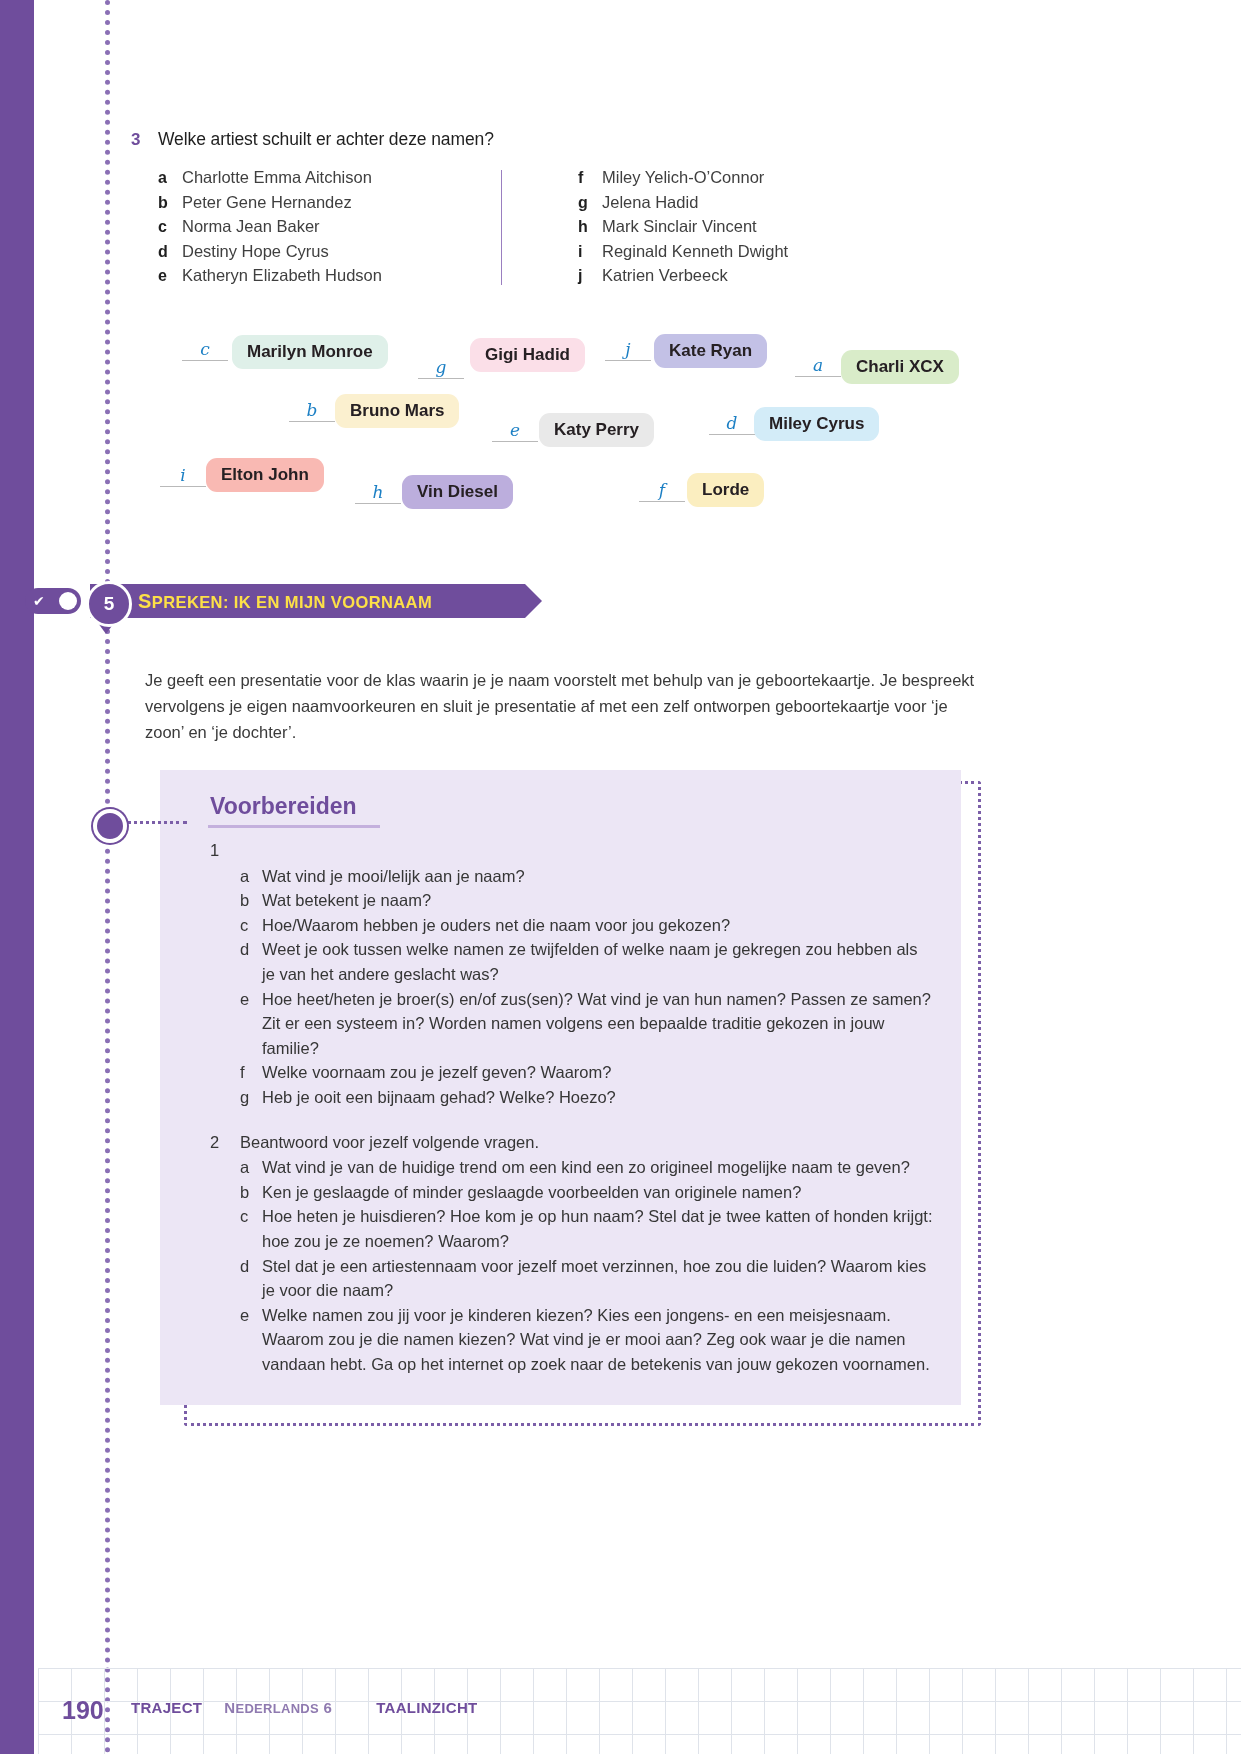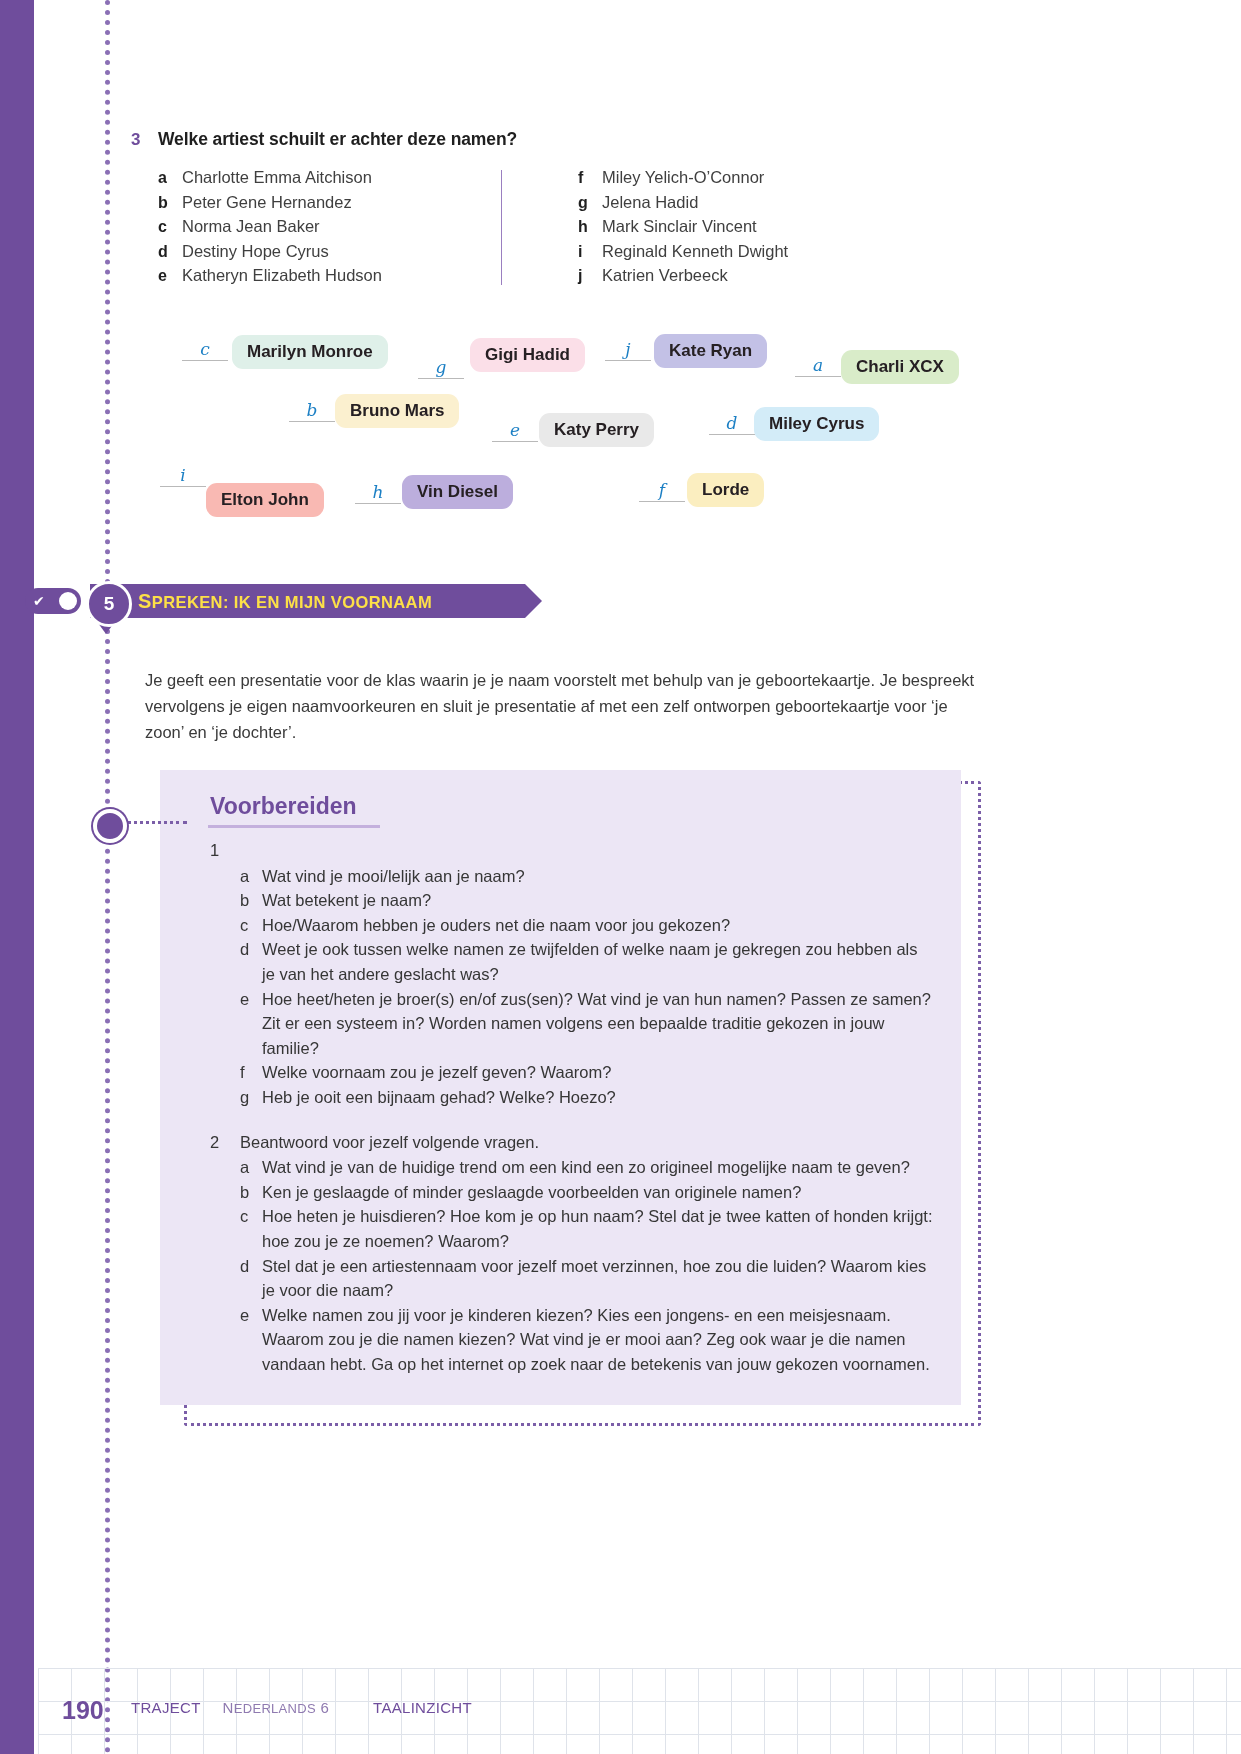--- a/index.html
+++ b/index.html
@@ -45,21 +45,21 @@
 
   
   .ex-num {
     position: absolute;
     font-weight: bold;
     font-size: 17px;
     color: #6f4d9c;
   }
   .ex-title {
     position: absolute;
-    font-weight: bold;
+    font-weight: normal;
     font-size: 17.5px;
     color: #1f1f1f;
     letter-spacing: -0.1px;
   }
   .list-col { position: absolute; }
   .list-row {
     display: flex;
     align-items: baseline;
     height: 24.5px;
     font-size: 16.5px;
@@ -252,21 +252,21 @@
   }
   .footer-pageno {
     position: absolute;
     font-size: 25px;
     font-weight: bold;
     color: #6f4d9c;
   }
   .footer-text {
     position: absolute;
     font-size: 15px;
-    font-weight: normal;
+    font-weight: bold;
     color: #6f4d9c;
     letter-spacing: 0.3px;
     white-space: nowrap;
     text-align: center;
   }
   .footer-text .sc { font-size: 13px; }
   .footer-text .lighter { color: #8f7ab0; }
   .footer-sep { display: inline-block; width: 22px; }
 </style>
 </head>
@@ -346,21 +346,21 @@
     <div class="blank" style="left:289px; top:401px;">b</div>
     <div class="tag" id="tag4" style="left: 335px; top: 394px; background: rgb(251, 240, 207);">Bruno Mars</div>
 
     <div class="blank" style="left:492px; top:421px;">e</div>
     <div class="tag" id="tag5" style="left: 539px; top: 413px; background: rgb(233, 233, 233);">Katy Perry</div>
 
     <div class="blank" style="left:709px; top:414px;">d</div>
     <div class="tag" id="tag6" style="left: 754px; top: 407px; background: rgb(211, 236, 248);">Miley Cyrus</div>
 
     <div class="blank" style="left:160px; top:466px;">i</div>
-    <div class="tag" id="tag7" style="left: 206px; top: 483px; background: rgb(249, 185, 179);">Elton John</div>
+    <div class="tag" id="tag7" style="left: 206px; top: 458px; background: rgb(249, 185, 179);">Elton John</div>
 
     <div class="blank" style="left:355px; top:483px;">h</div>
     <div class="tag" id="tag8" style="left: 402px; top: 475px; background: rgb(188, 174, 221);">Vin Diesel</div>
 
     <div class="blank" style="left:639px; top:481px;">f</div>
     <div class="tag" id="tag9" style="left: 687px; top: 473px; background: rgb(251, 238, 192);">Lorde</div>
   </div>
 
   <div class="banner" style="left:90px; top:584px; width:435px;">
     <span class="banner-label"><span class="cap">S</span><span>PREKEN</span><span>: IK EN MIJN VOORNAAM</span></span>

